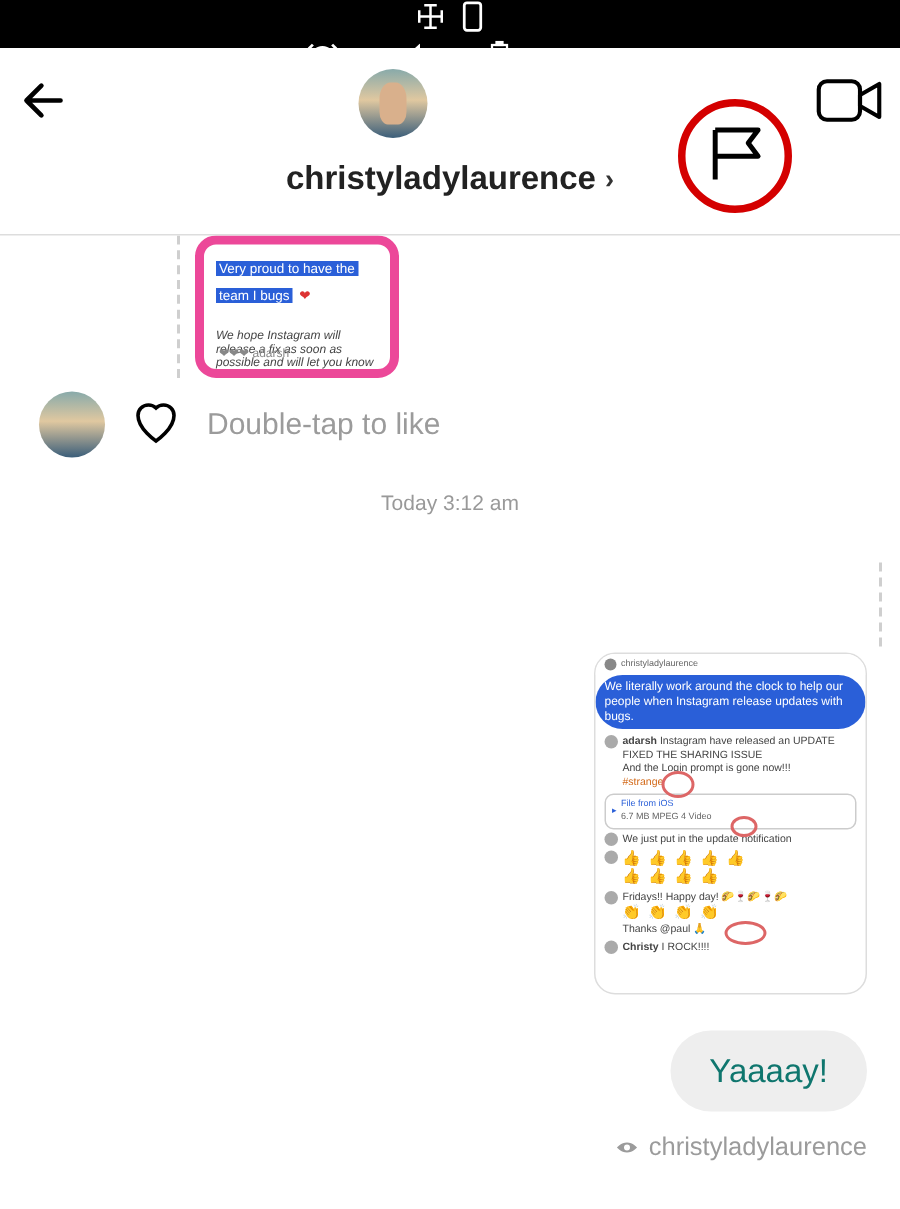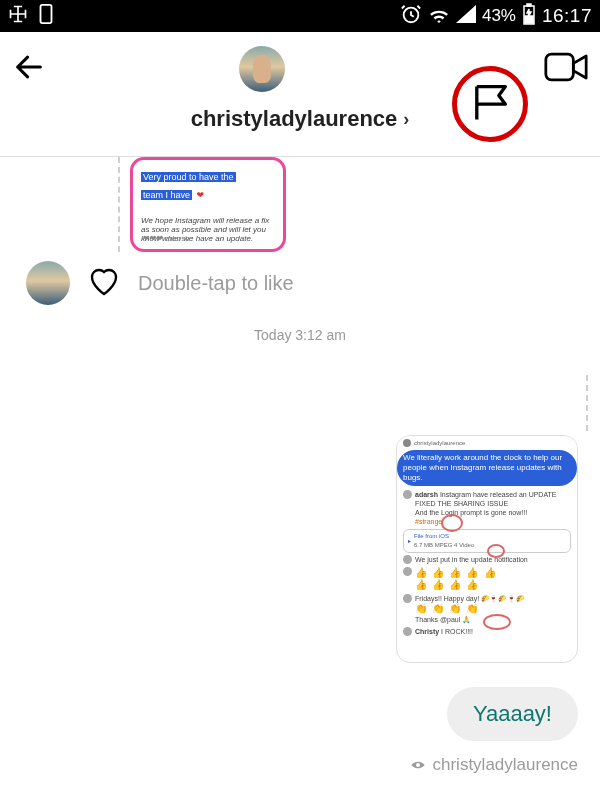--- a/index.html
+++ b/index.html
@@ -1,34 +1,34 @@
 <!DOCTYPE html>
 <html><head>
 <meta charset="utf-8">
 <style>
   * { margin: 0; padding: 0; box-sizing: border-box; }
   html, body { width: 600px; height: 806px; font-family: -apple-system, Helvetica, Arial, sans-serif; background: #fff; overflow: hidden; }
-  .status-bar { background: #000; color: #fff; height: 32px; display: flex; align-items: center; justify-content: space-between; padding: 0 8px; font-size: 18px; }
+  .status-bar { background: #000; color: #fff; height: 32px; display: flex; align-items: center; justify-content: space-between; padding: 0 8px; font-size: 18px; flex-direction: column; }
   .status-left { display: flex; align-items: center; gap: 10px; }
   .status-right { display: flex; align-items: center; gap: 6px; }
   .status-right span.pct { font-size: 17px; }
   .status-right span.time { font-size: 19px; letter-spacing: 0.5px; }
   .header { height: 125px; border-bottom: 1px solid #ddd; display: flex; flex-direction: column; position: relative; }
   .header-row { height: 74px; display: flex; align-items: center; justify-content: space-between; padding: 0 12px; }
   .back-btn svg { width: 34px; height: 34px; }
   .avatar-top { width: 46px; height: 46px; border-radius: 50%; background: linear-gradient(180deg,#8aa 0%, #e0c8a0 45%, #3b5e7a 100%); position: relative; overflow: hidden; }
   .avatar-top::after { content:""; position:absolute; left:30%; top:20%; width:40%; height:60%; background:#d9b08c; border-radius:40% 40% 30% 30%;}
   .header-actions { display: flex; align-items: center; gap: 22px; }
   .flag-circle { width: 76px; height: 76px; border: 5px solid #d40000; border-radius: 50%; display:flex; align-items:center; justify-content:center; position:absolute; right:72px; top:34px; }
   .video-icon { width: 44px; height: 36px; }
   .header-name { display: flex; align-items: center; justify-content: center; gap: 6px; font-size: 22px; font-weight: 600; color:#222; padding-bottom: 10px;}
   .header-name .chev { font-size: 18px; color:#333; }
   .chat { height: 649px; overflow: hidden; position: relative; }
   .dashed-left { position:absolute; left:118px; top:0; height:95px; border-left:2px dashed #cfcfcf; }
-  .story-thumb-1 { position:absolute; left:130px; top:0; width:156px; height:95px; border:3px solid #ec4899; border-radius:14px; background:#fff; overflow:hidden; padding:6px 8px;}
+  .story-thumb-1 { position:absolute; left:130px; top:0; width:136px; height:95px; border:6px solid #ec4899; border-radius:14px; background:#fff; overflow:hidden; padding:6px 8px;}
   .story-thumb-1 .bluebox { display:inline; background:#2a5fd8; color:#fff; font-size:9px; line-height:12px; padding:0 2px;}
   .story-thumb-1 .caption { font-size:8px; color:#444; line-height:9px; margin-top:14px;font-style:italic;}
   .story-thumb-1 .footer { font-size:8px; color:#888; position:absolute; bottom:6px; left:10px;}
   .heart-row { position:absolute; left:26px; top:104px; display:flex; align-items:center; gap:18px; }
   .avatar-sm { width:44px; height:44px; border-radius:50%; background: linear-gradient(180deg,#8aa 0%, #e0c8a0 45%, #3b5e7a 100%);}
   .heart-icon { width:32px; height:30px; }
   .like-hint { color:#9b9b9b; font-size:20px; }
   .timestamp { position:absolute; top:170px; width:100%; text-align:center; color:#999; font-size:14px; }
   .mention-label { position:absolute; top:218px; right:22px; width:360px; text-align:right; color:#9b9b9b; font-size:19px; line-height:26px;}
   .dashed-right { position:absolute; right:12px; top:218px; height:56px; border-left:2px dashed #cfcfcf;}
@@ -122,21 +122,21 @@
   <div class="header-name">
     <span>christyladylaurence</span>
     <span class="chev">›</span>
   </div>
 </div>
 
 <div class="chat">
   <div class="dashed-left"></div>
   <div class="story-thumb-1">
     <span class="bluebox">Very proud to have the</span><br>
-    <span class="bluebox">team I have</span> <span style="color:#d33;font-size:9px">❤</span>
+    <span class="bluebox">team I bugs</span> <span style="color:#d33;font-size:9px">❤</span>
     <div class="caption">We hope Instagram will release a fix as soon as possible and will let you know when we have an update.</div>
     <div class="footer">❤❤❤ adarsh</div>
   </div>
 
   <div class="heart-row">
     <div class="avatar-sm"></div>
     <span>
       <svg class="heart-icon" viewBox="0 0 32 30" fill="none" stroke="#000" stroke-width="2.4">
           <path d="M16 28s-12-8-12-17c0-4 3-7 7-7 3 0 5 2 5 2s2-2 5-2c4 0 7 3 7 7 0 9-12 17-12 17z"></path>
         </svg>

